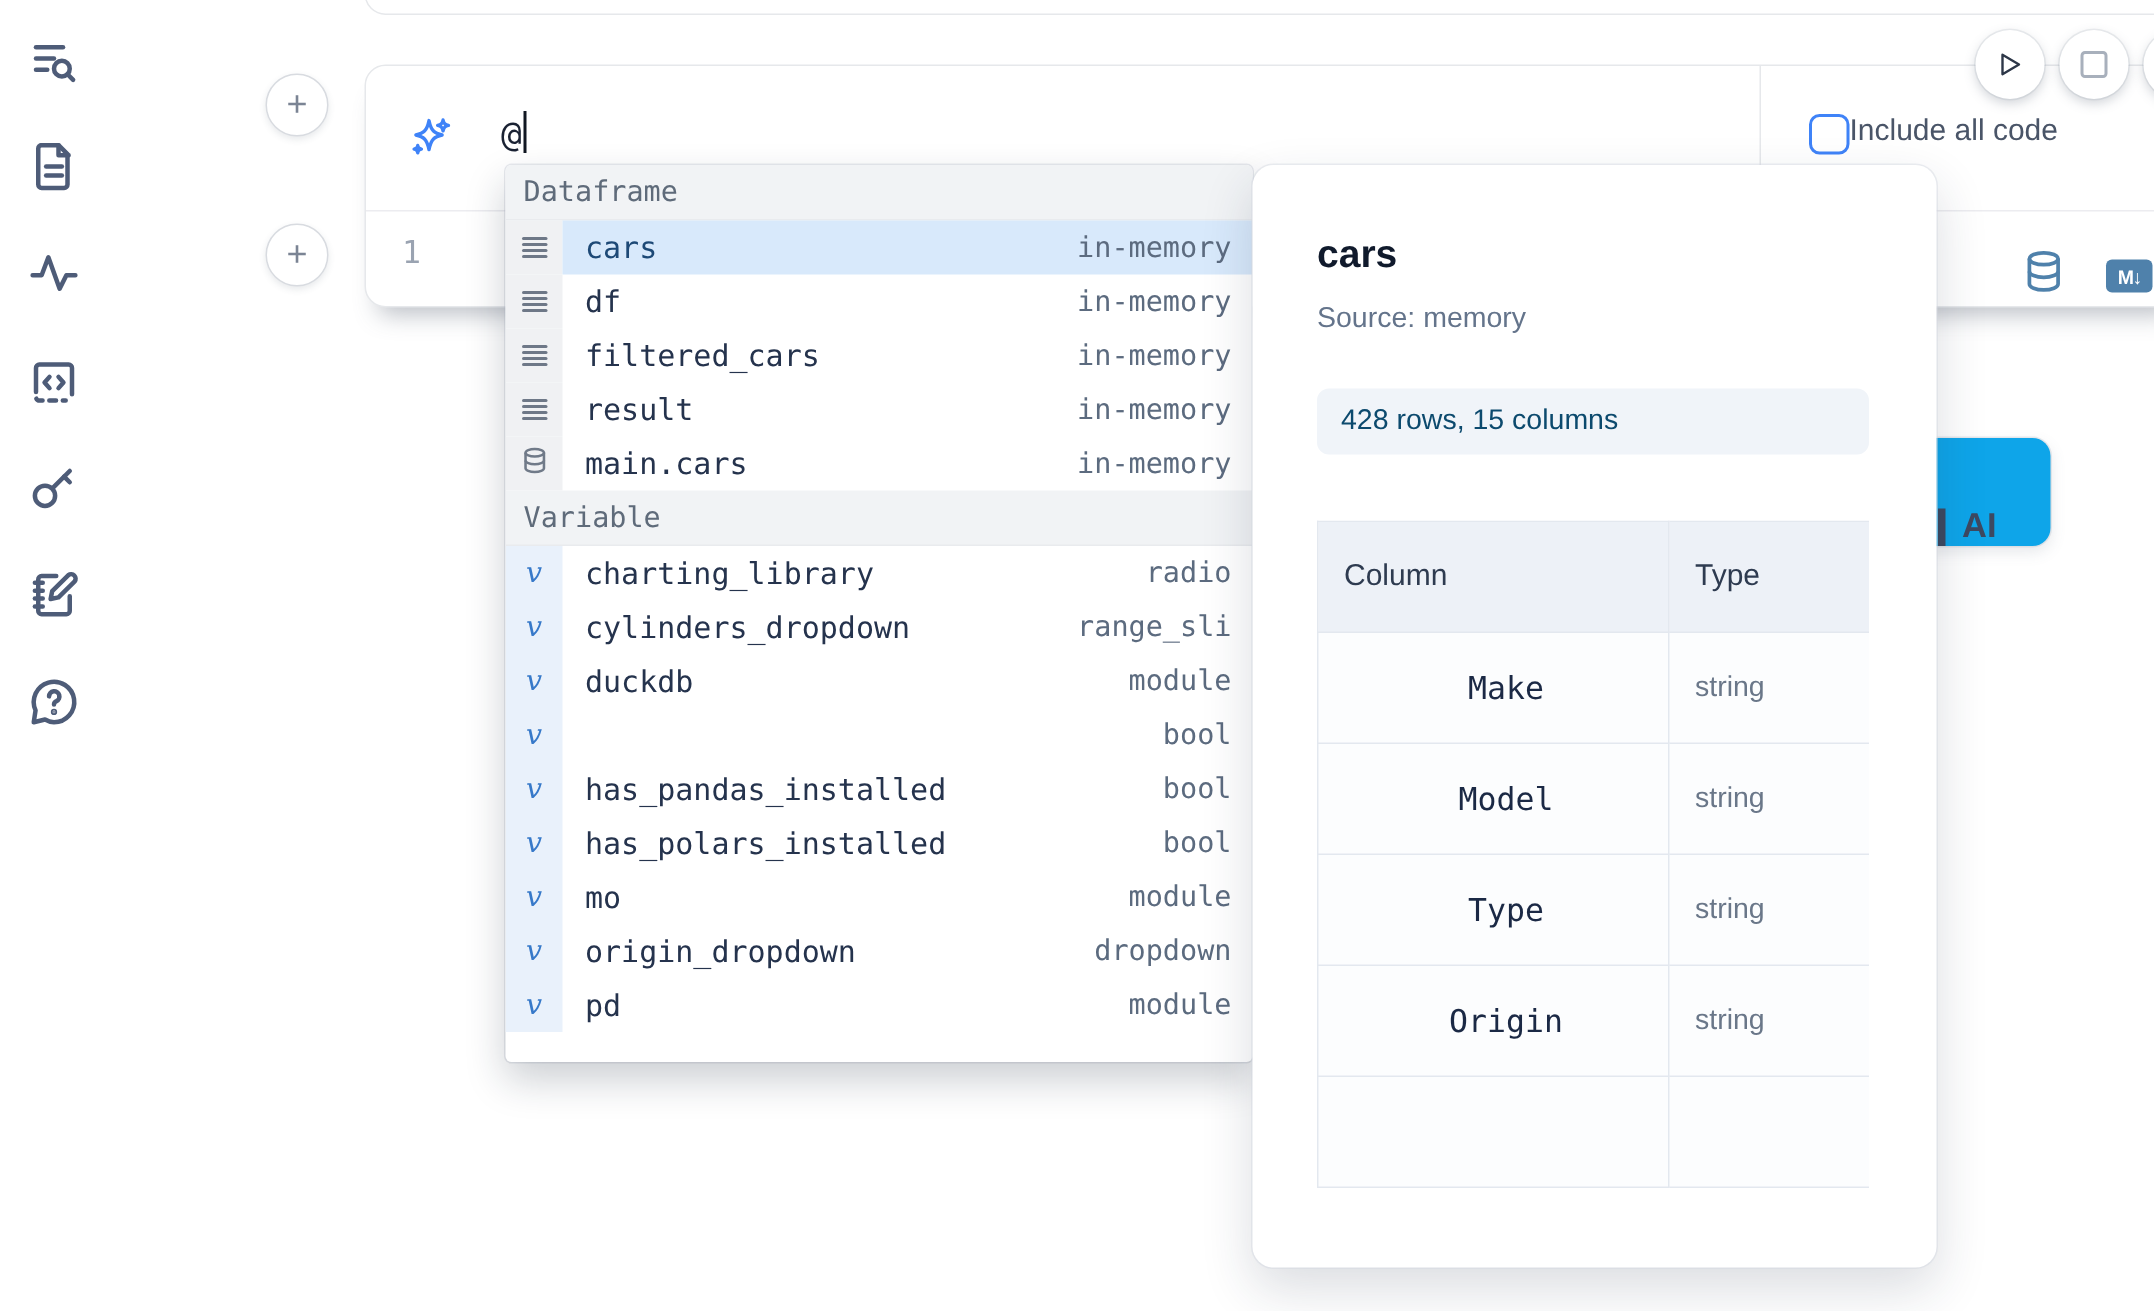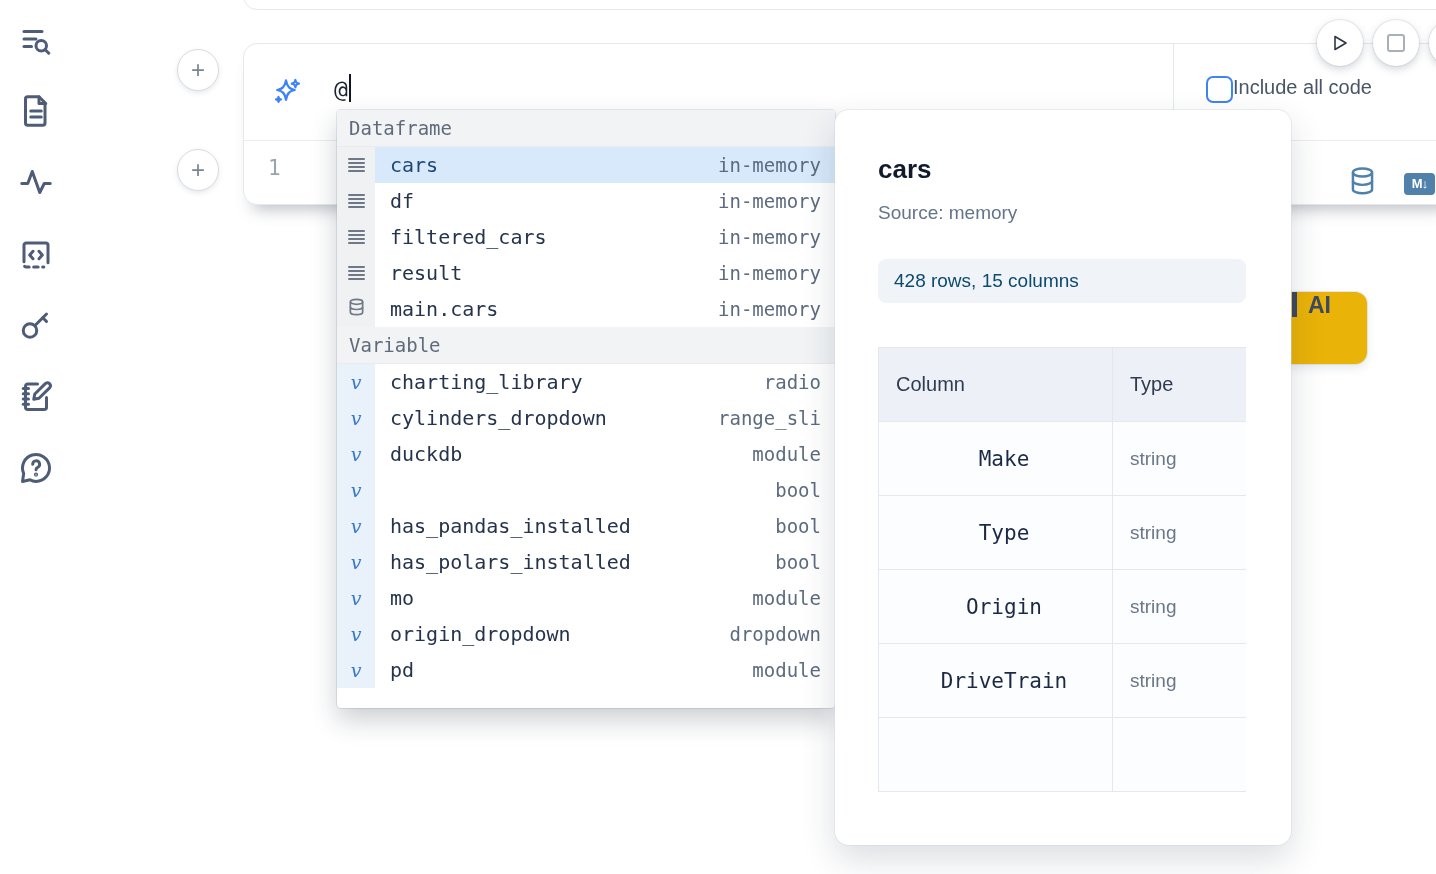--- a/index.html
+++ b/index.html
@@ -85,22 +85,22 @@
   .ac-row.selected .ac-name { color:#1d4976; }
   .ac-type { margin-left:auto; font-size:19px; color:#5c6b7f; white-space:nowrap; }
   .rows-icon { width:17px; height:15px; display:flex; flex-direction:column; justify-content:space-between; }
   .rows-icon span { display:block; height:2px; background:#6e7887; border-radius:1px; }
   .row-db-icon svg { width:17px; height:19px; stroke:#707a88; stroke-width:1.8; fill:none; }
   .var-glyph { font-family:"DejaVu Serif", serif; font-style:italic; font-size:19px; color:#3779c9; }
 
   
   .ai-remnant {
     position:absolute; left:1268px; top:292px; width:99px; height:72px; z-index:6;
-    background:#eab308; border-radius:12px; box-shadow:0 0 0 1px rgba(200,206,216,.45), 0 4px 10px rgba(90,100,120,.15);
-    display:flex; align-items:flex-start;
+    background:#0ea5e9; border-radius:12px; box-shadow:0 0 0 1px rgba(200,206,216,.45), 0 4px 10px rgba(90,100,120,.15);
+    display:flex; align-items:flex-end;
   }
   .ai-remnant .clipped-bar { width:5px; height:25px; background:#3d4961; margin-left:24px; }
   .ai-remnant .ai-label { font-size:23px; font-weight:bold; color:#3d4961; margin-left:11px; }
 
   
   .panel {
     position:absolute; left:835px; top:110px; width:456px; height:735px; z-index:10;
     background:#fff; border-radius:14px;
     box-shadow:0 0 0 1px rgba(210,215,224,.45), 0 14px 34px rgba(30,42,66,.16);
   }
@@ -403,32 +403,32 @@
         <tbody>
             <tr>
           <th>Column</th>
           <th>Type</th>
         </tr>
         <tr>
           <td class="cname">Make</td>
           <td class="ctype">string</td>
         </tr>
         <tr>
+          <td class="cname">Model</td>
+          <td class="ctype">string</td>
+        </tr>
+        <tr>
           <td class="cname">Type</td>
           <td class="ctype">string</td>
         </tr>
         <tr>
           <td class="cname">Origin</td>
           <td class="ctype">string</td>
         </tr>
         <tr>
-          <td class="cname">DriveTrain</td>
-          <td class="ctype">string</td>
-        </tr>
-        <tr>
           <td class="cname"></td>
           <td class="ctype"></td>
         </tr>
       </tbody>
         </table>
     </div>
   </div>
 
 </div>
 

